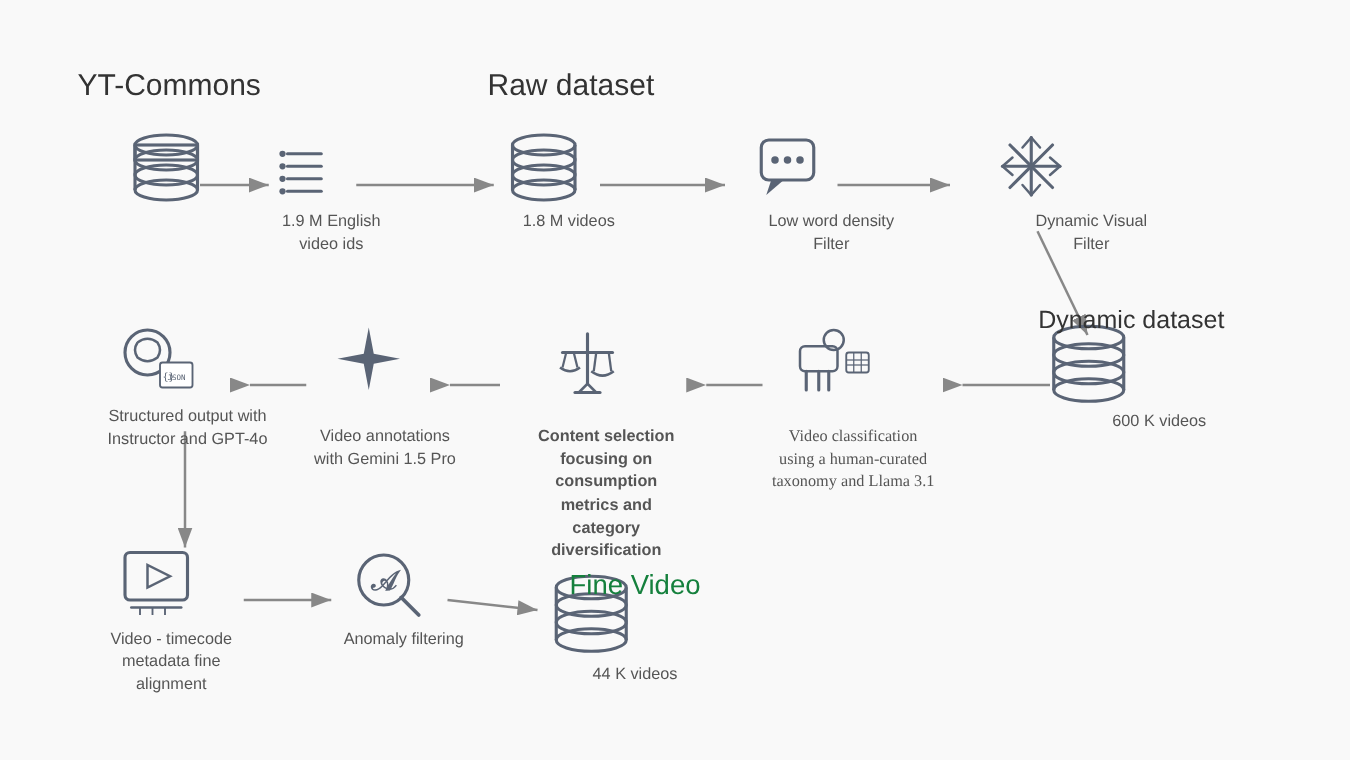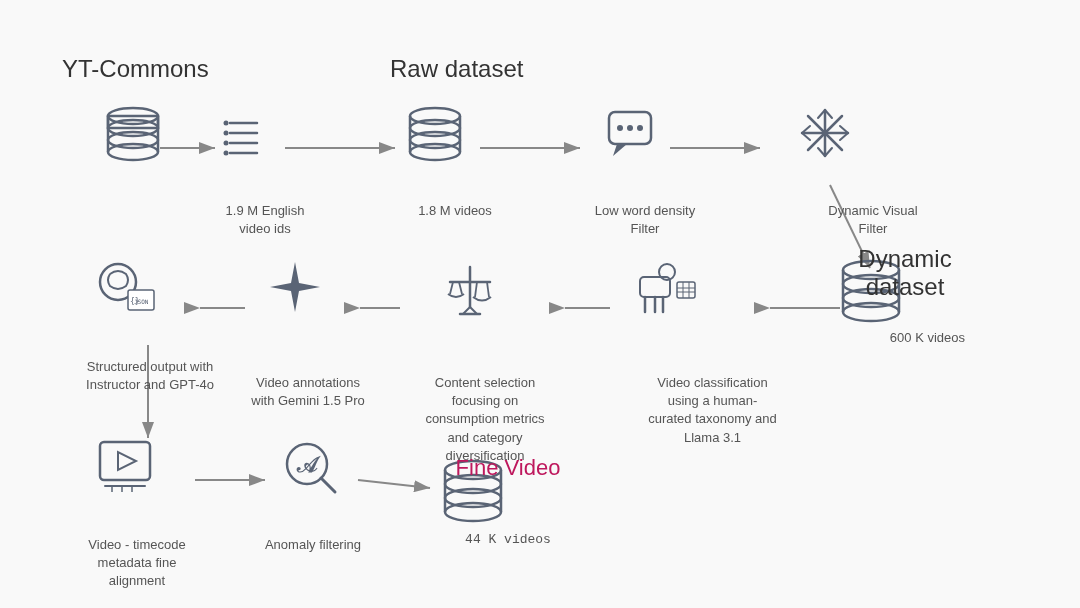--- a/index.html
+++ b/index.html
@@ -16,21 +16,20 @@
       height: 608px;
       position: relative;
       background: #f9f9f9;
     }
     .node {
       position: absolute;
       display: flex;
       flex-direction: column;
       align-items: center;
       text-align: center;
-      margin-top: 34px;
     }
     .node-label {
       font-size: 13px;
       color: #555;
       line-height: 1.4;
       max-width: 130px;
     }
     .section-title {
       position: absolute;
       font-size: 24px;
@@ -243,64 +242,64 @@
   <div class="section-title" style="left:390px; top:55px;">Raw dataset</div>
   <div class="section-title" style="left:62px; top:55px;">YT-Commons</div>
 
   <div class="node" style="left:210px; top:168px; width:110px;">
     <span class="node-label">1.9 M English
 video ids</span>
   </div>
   <div class="node" style="left:405px; top:168px; width:100px;">
     <span class="node-label">1.8 M videos</span>
   </div>
-  <div class="node" style="left:590px; top:168px; width:110px;justify-content:center;">
+  <div class="node" style="left:610px; top:168px; width:110px;justify-content:center;">
     <span class="node-label">Low word
 density Filter</span>
   </div>
   <div class="node" style="left:818px; top:168px; width:110px;">
     <span class="node-label">Dynamic Visual
 Filter</span>
   </div>
 
   <div class="node" style="left:80px; top:324px; width:140px;">
     <span class="node-label">Structured output with
 Instructor and GPT-4o</span>
   </div>
   <div class="node" style="left:248px; top:340px; width:120px;align-items:center;">
     <span class="node-label">Video annotations
 with Gemini 1.5 Pro</span>
   </div>
-  <div class="node" style="left:420px; top:340px; width:130px;">
+  <div class="node" style="left:420px; top:340px; width:130px;font-weight:bold;">
     <span class="node-label">Content selection focusing
 on consumption metrics
 and category diversification</span>
   </div>
-  <div class="node" style="left:645px; top:340px; width:135px;">
+  <div class="node" style="left:615px; top:340px; width:135px;font-family:Liberation Serif, serif;">
     <span class="node-label">Video classification
 using a human-curated
 taxonomy and Llama 3.1</span>
   </div>
 
   <div style="position:absolute; left:830px; top:245px; text-align:center; width:150px;">
-    <div style="font-size:24px; font-weight:300; color:#333;">Dynamic dataset</div>
+    <div style="font-size:20px; font-weight:300; color:#333;">Dynamic dataset</div>
   </div>
   <div style="position:absolute; left:845px; top:328px; text-align:right; width:120px;">
     <span class="node-label">600 K videos</span>
   </div>
 
   <div class="node" style="left:72px; top:502px; width:130px;">
     <span class="node-label">Video - timecode
 metadata fine
 alignment</span>
   </div>
-  <div class="node" style="left:258px; top:502px; width:110px;">
+  <div class="node" style="left:268px; top:502px; width:110px;">
     <span class="node-label">Anomaly filtering</span>
   </div>
 
   <div style="position:absolute; left:448px; top:455px; text-align:center; width:120px;">
-    <div style="font-size:22px; font-weight:300; color:#be185d;">Fine Video</div>
-  </div>
-  <div style="position:absolute; left:463px; top:530px; text-align:center; width:90px;font-family:Liberation Mono, monospace;">
+    <div style="font-size:22px; font-weight:300; color:#15803d;">Fine Video</div>
+  </div>
+  <div style="position:absolute; left:463px; top:530px; text-align:center; width:90px;">
     <span class="node-label">44 K videos</span>
   </div>
 
 </div>
 
 </body></html>

